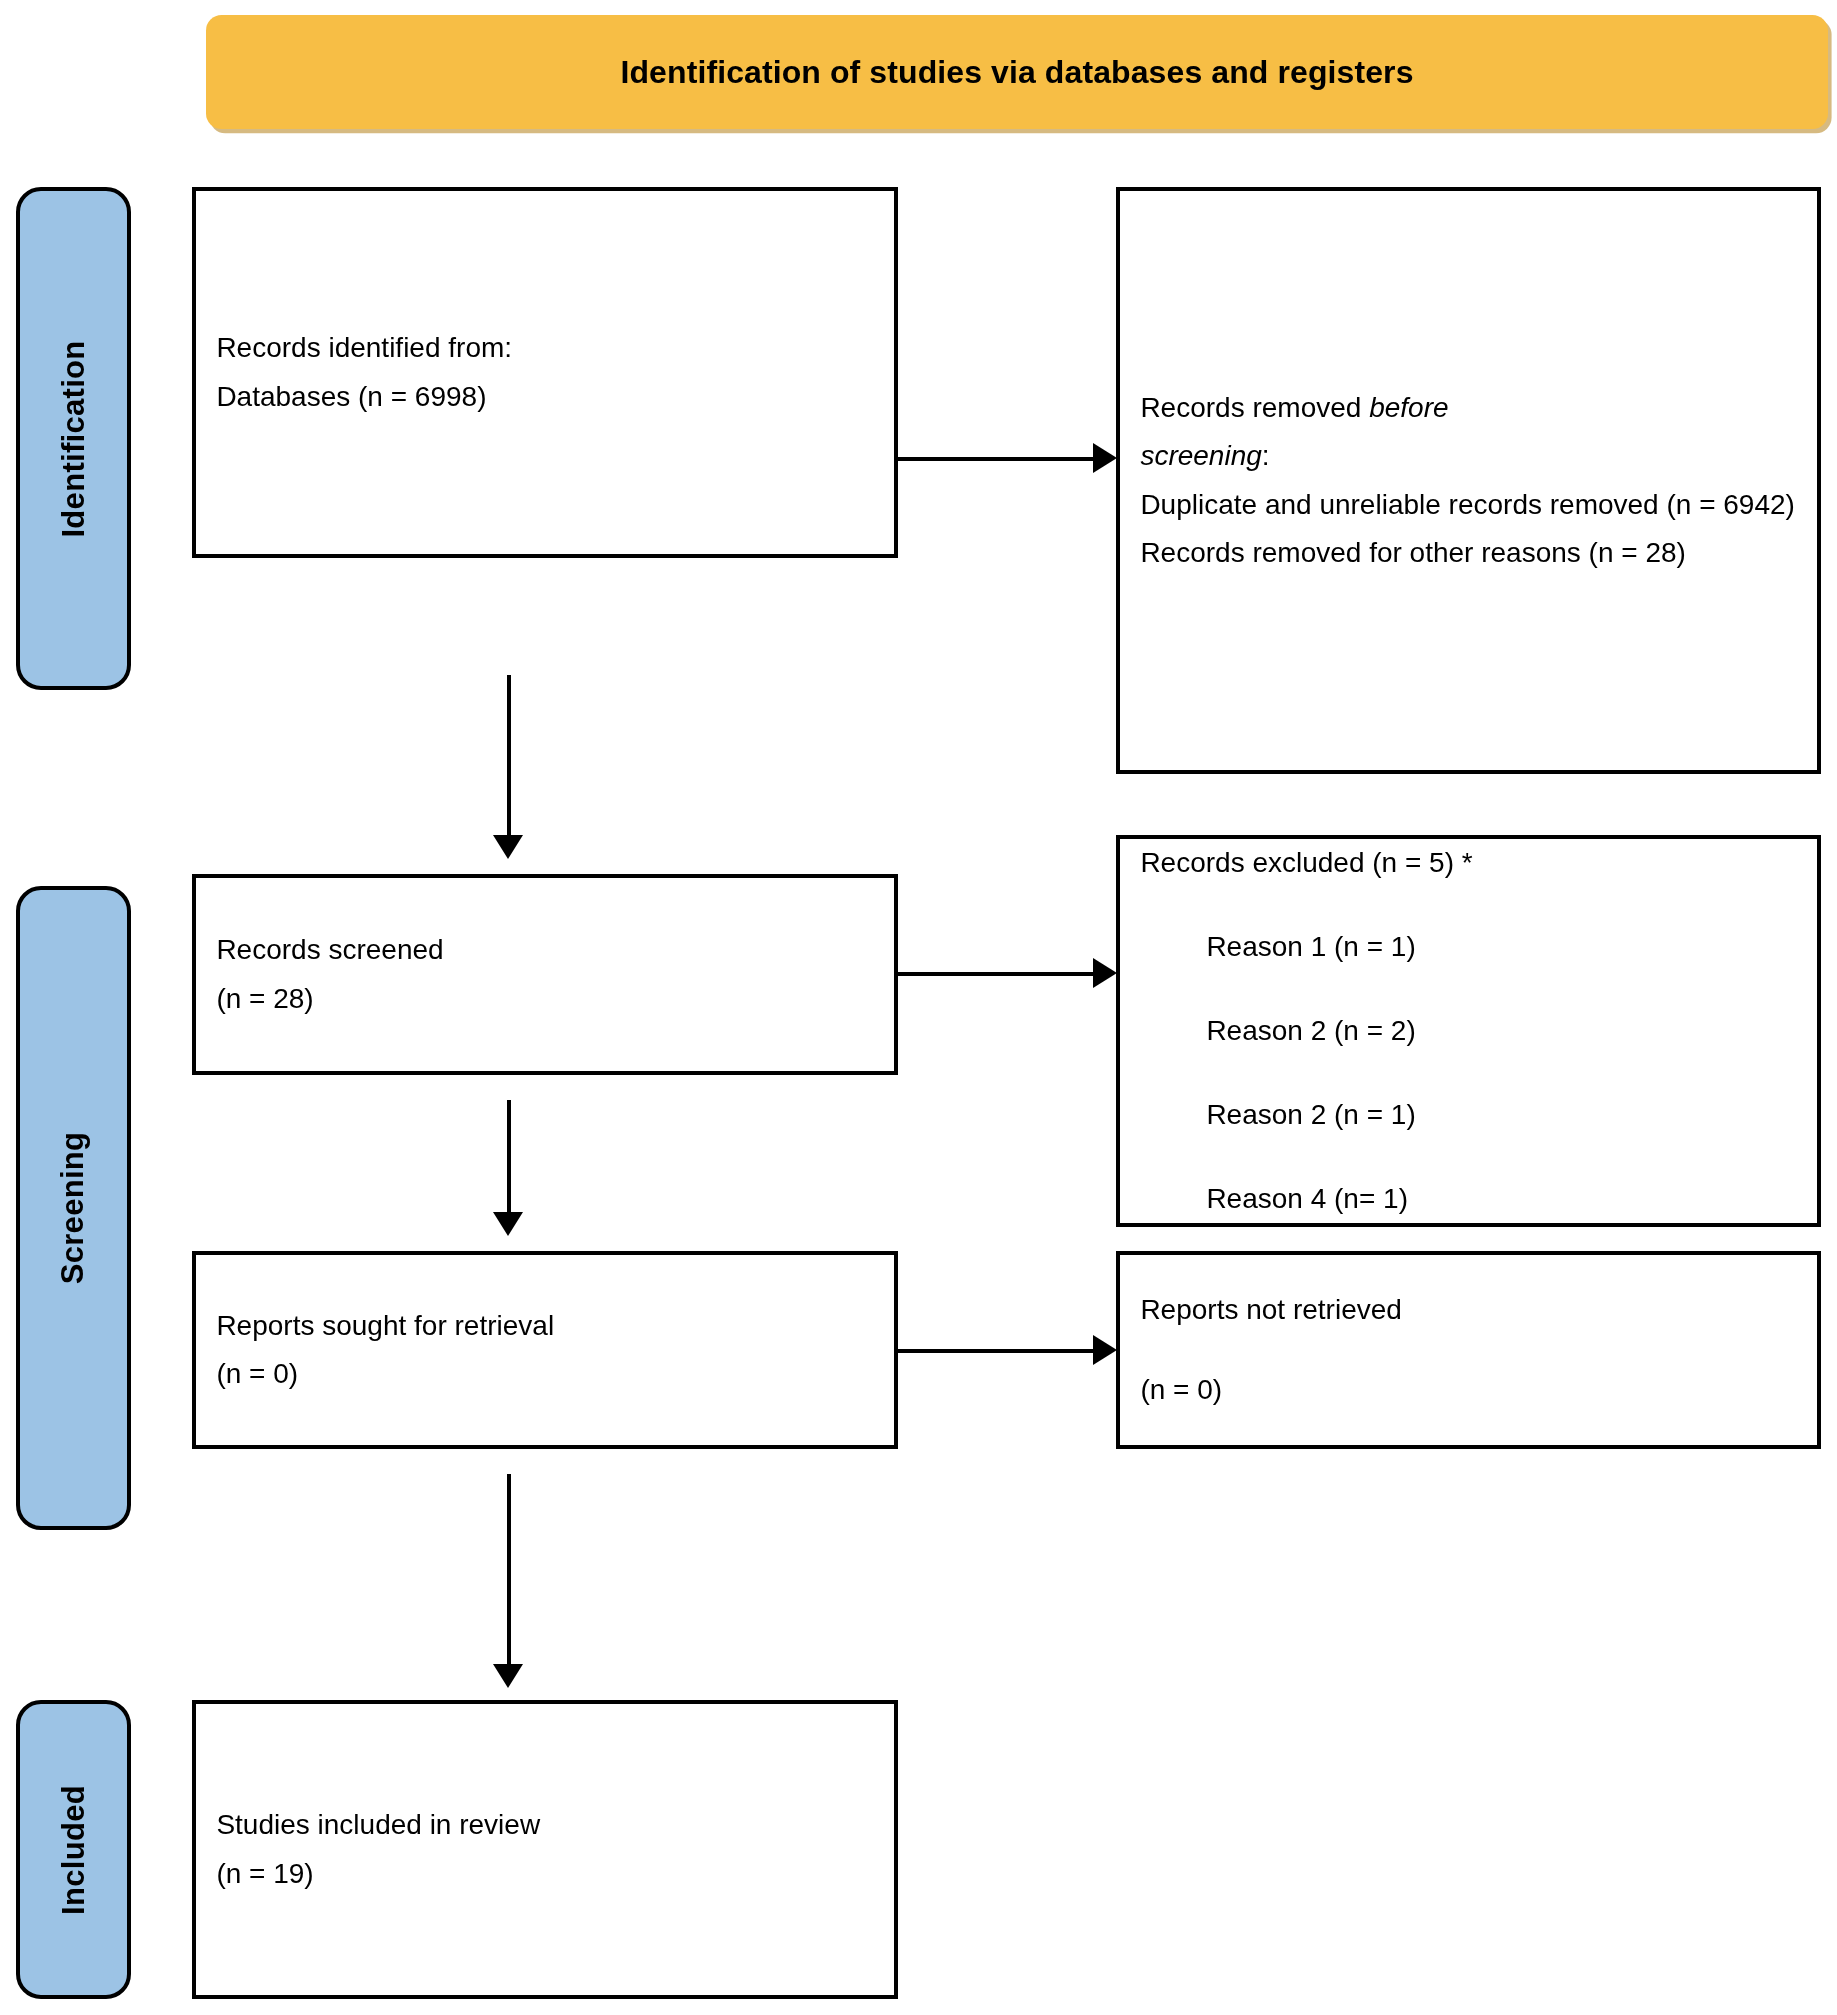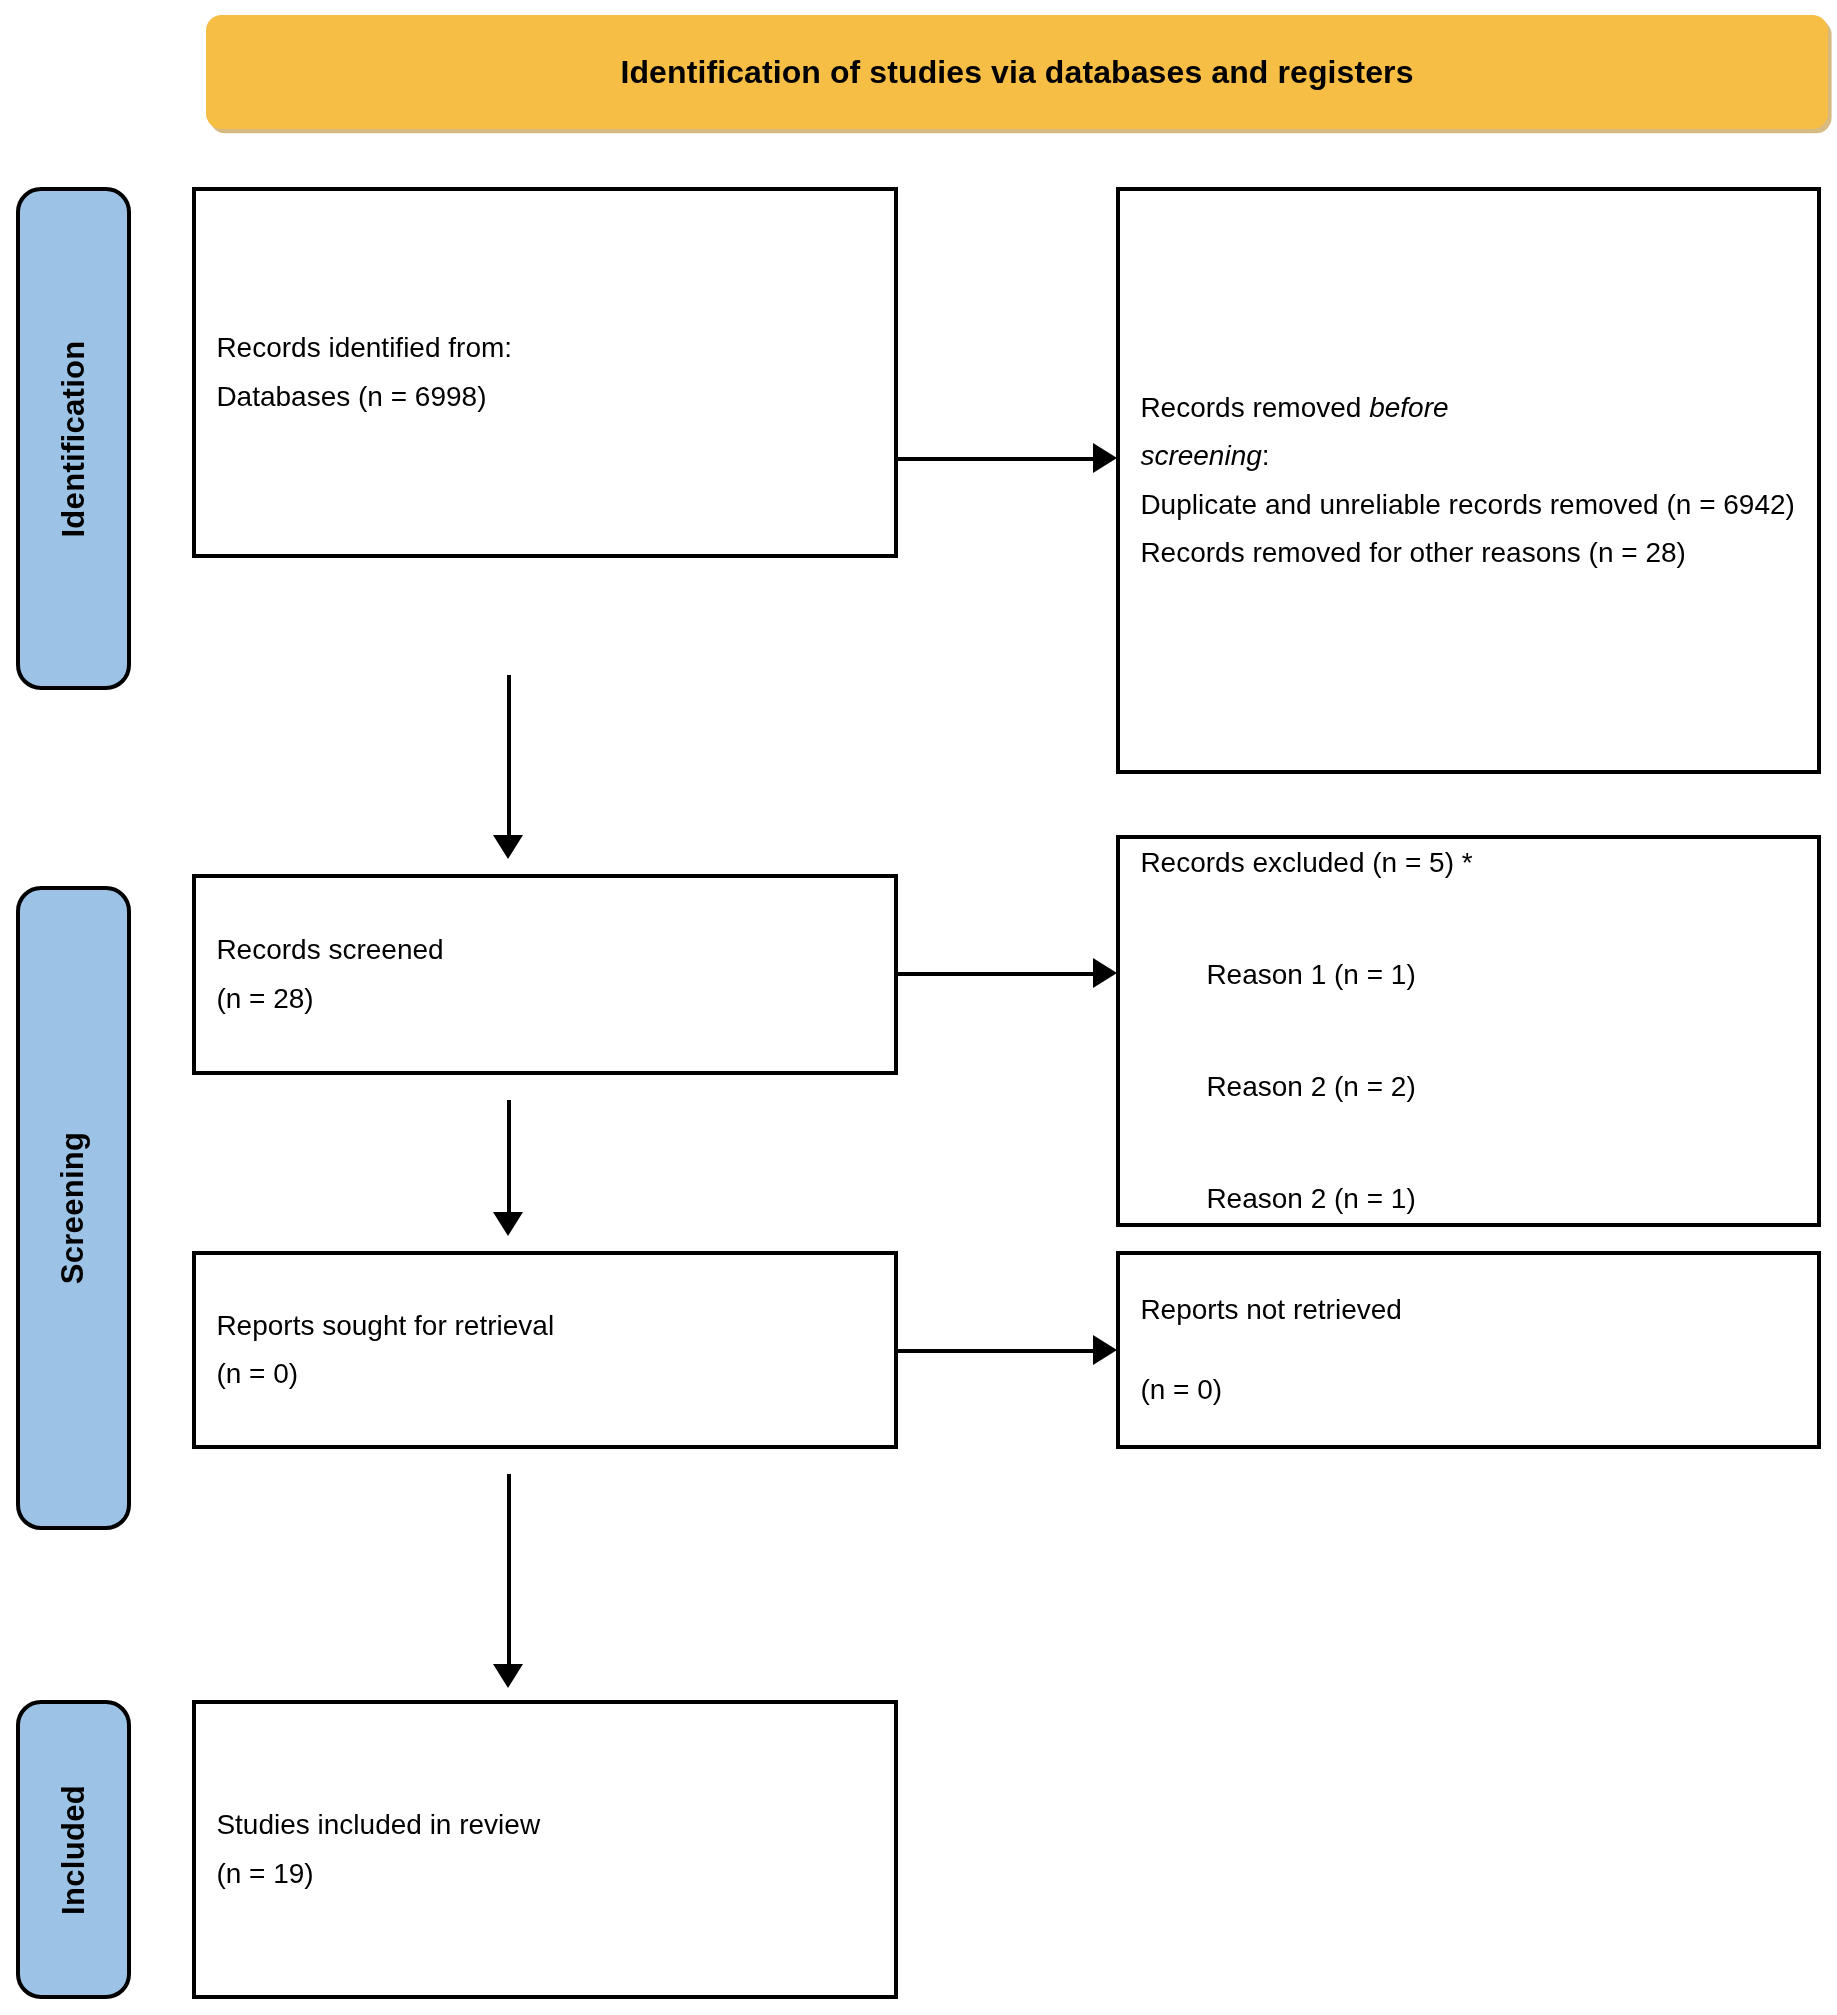--- a/index.html
+++ b/index.html
@@ -206,20 +206,21 @@
   <div class="box" id="box-screened">
     <p>Records screened</p>
     <p>(n = 28)</p>
   </div>
 
   <div class="box" id="box-excluded">
     <p>Records excluded (n = 5) *</p>
     <p class="indent">Reason 1 (n = 1)</p>
     <p class="indent">Reason 2 (n = 2)</p>
     <p class="indent">Reason 2 (n = 1)</p>
+    <p class="indent">Reason 4 (n= 1)</p>
   </div>
 
   <div class="box" id="box-sought">
     <p>Reports sought for retrieval</p>
     <p>(n = 0)</p>
   </div>
 
   <div class="box" id="box-notretrieved">
     <p>Reports not retrieved</p>
     <p>(n = 0)</p>

